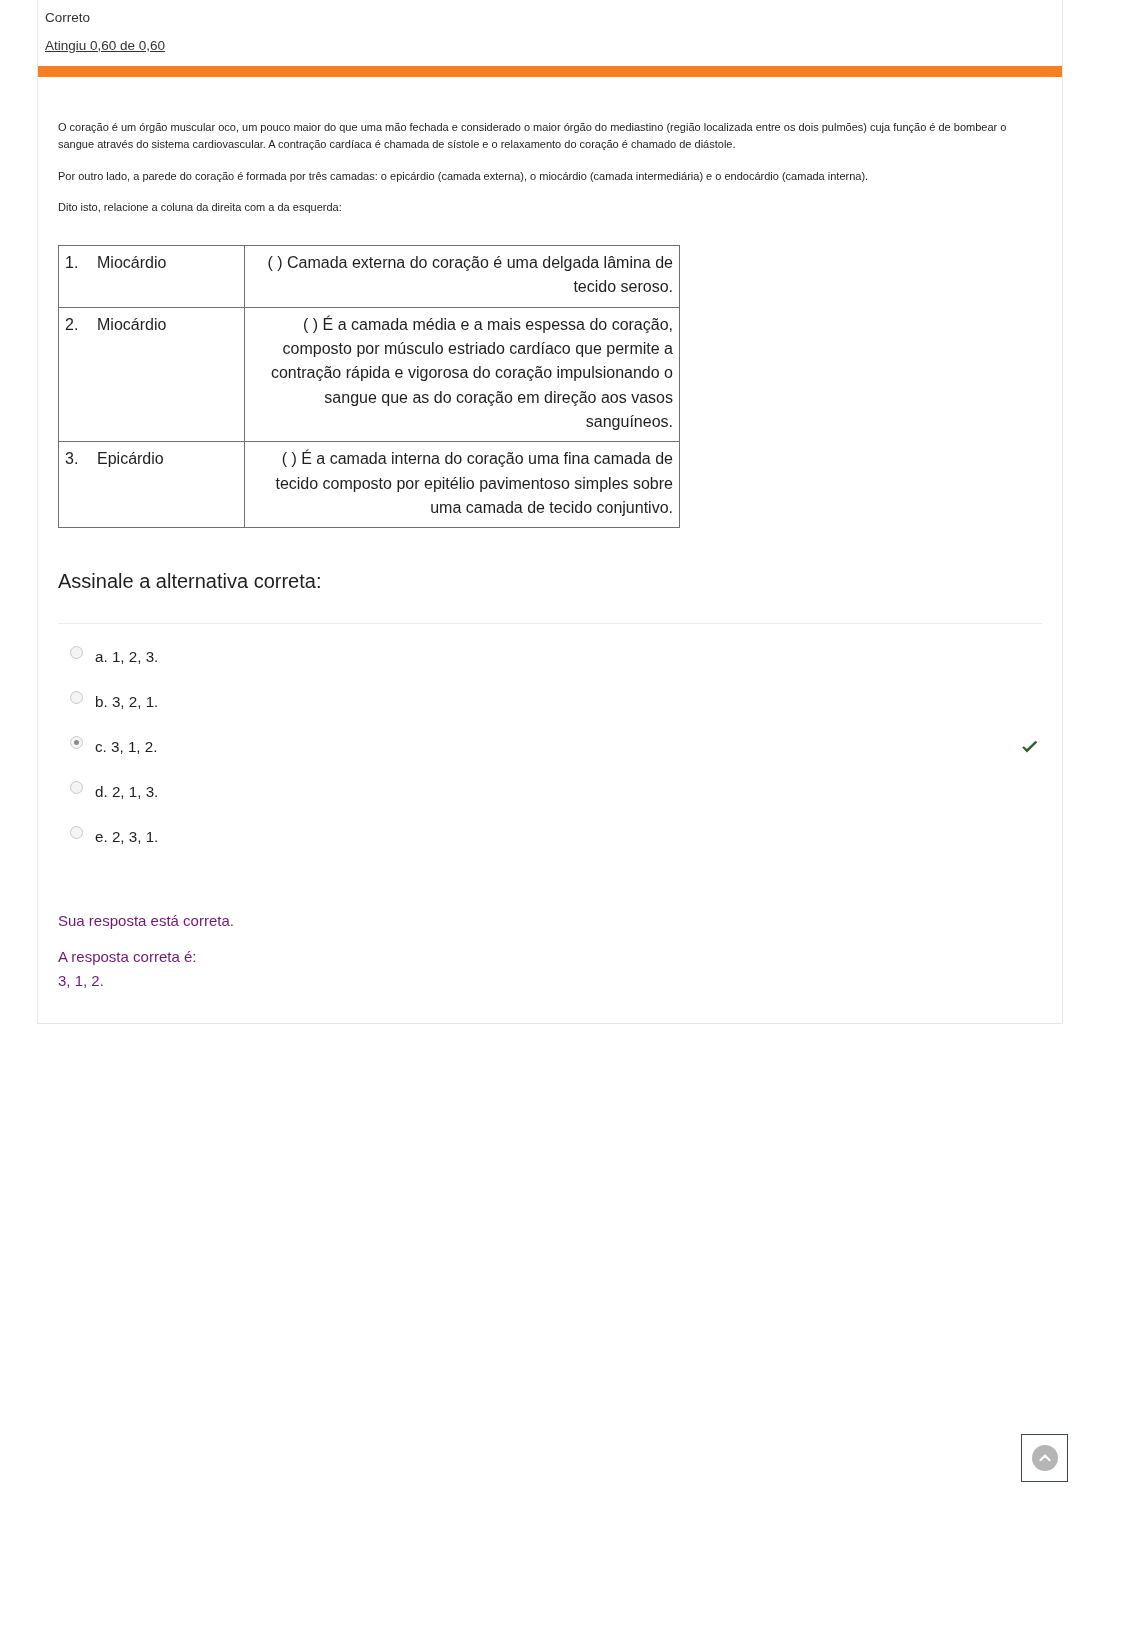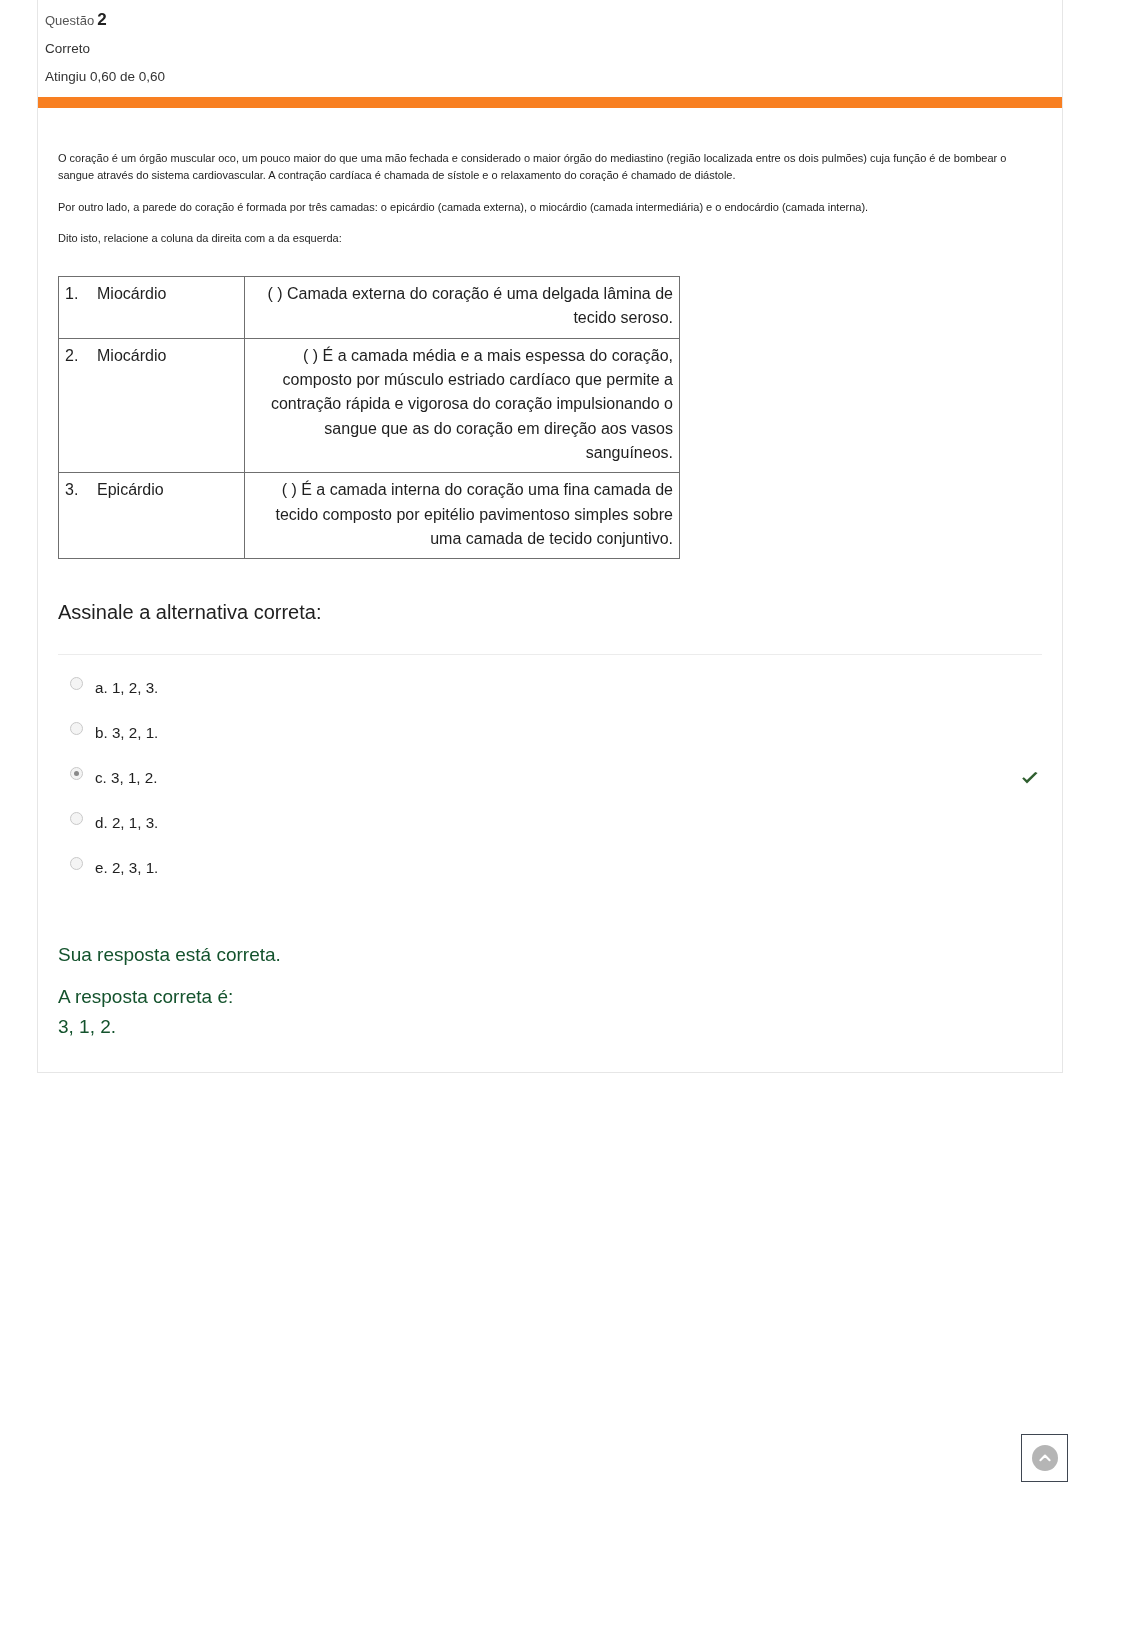--- a/index.html
+++ b/index.html
@@ -33,21 +33,21 @@
   .q-info {
     padding: 11px 0 8px 7px;
   }
   .q-info-line {
     font-size: 13.5px;
     color: #333333;
     line-height: 1.0;
     margin-bottom: 14px;
     white-space: nowrap;
   }
-  .q-info-line:last-child { margin-bottom: 6px; }
+  .q-info-line:last-child { margin-bottom: 6px; text-decoration: underline; }
   .q-no-label { font-size: 13px; color: #555555; }
   .q-no-value {
     font-size: 17px;
     font-weight: bold;
     color: #222222;
     margin-left: 3px;
   }
 
   
   .state-bar {
@@ -150,23 +150,23 @@
     display: flex;
     align-items: center;
     justify-content: center;
   }
 
   
   .feedback {
     margin-top: 62px;
   }
   .feedback div {
-    font-size: 19px;
+    font-size: 15px;
     line-height: 1.5;
-    color: #14532d;
+    color: #701a75;
     margin-bottom: 13px;
   }
   .feedback div.pair { margin-bottom: 0px; }
   .feedback div.pair2 { margin-bottom: 0px; margin-top: 2px; }
 
   
   .scroll-top {
     position: absolute;
     left: 1021px;
     top: 1434px;
@@ -187,23 +187,20 @@
     align-items: center;
     justify-content: center;
   }
 </style>
 </head>
 <body>
 
 <div class="question-card">
 
   <div class="q-info">
-    <div class="q-info-line">
-      <span class="q-no-label">Questão</span><span class="q-no-value">2</span>
-    </div>
     <div class="q-info-line">Correto</div>
     <div class="q-info-line">Atingiu 0,60 de 0,60</div>
   </div>
 
   <div class="state-bar"></div>
 
   <div class="q-body">
 
     <div class="q-text">
       <p>O coração é um órgão muscular oco, um pouco maior do que uma mão fechada e considerado o maior órgão do mediastino (região localizada entre os dois pulmões) cuja função é de bombear o sangue através do sistema cardiovascular. A contração cardíaca é chamada de sístole e o relaxamento do coração é chamado de diástole.</p>

